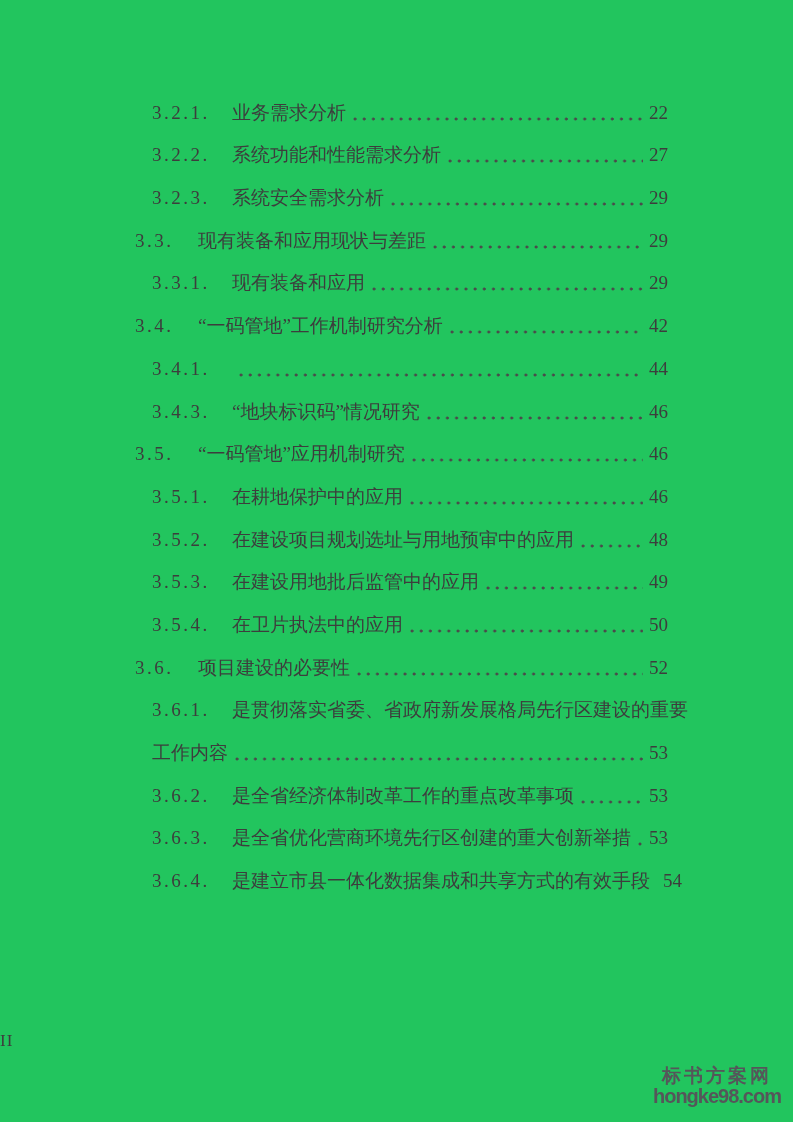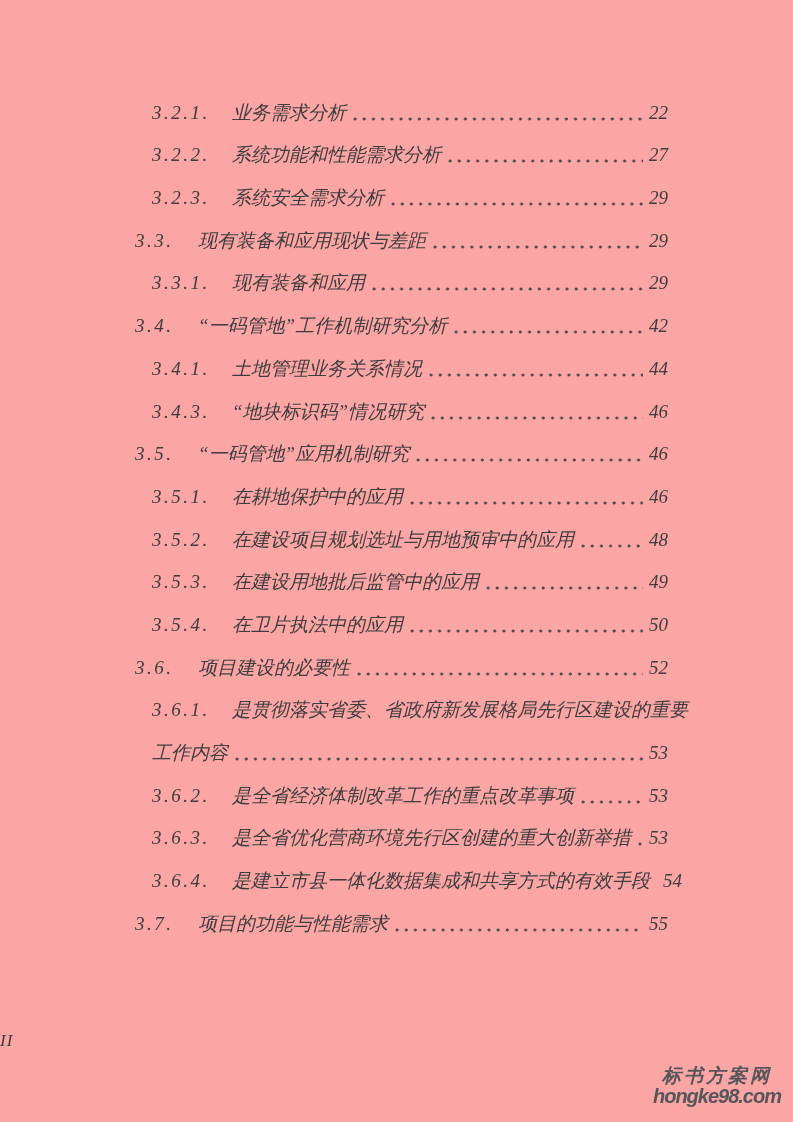--- a/index.html
+++ b/index.html
@@ -1,23 +1,22 @@
 <!DOCTYPE html>
 <html><head>
 <meta charset="utf-8">
 <style>
   html,body{margin:0;padding:0;background:#ffffff;}
   .page{
     position:relative;
     width:793px;height:1122px;
-    background:#fca5a5;
+    background:#22c55e;
     overflow:hidden;
     font-family:"Liberation Serif","DejaVu Serif",serif;
     color:var(--text-color,#3d3d3d);
-    font-style:italic;
   }
   .toc{
     position:absolute;
     top:82px;left:135px;width:533px;
   }
   .toc-row{
     display:flex;
     align-items:flex-end;
     height:42.7px;
     box-sizing:border-box;
@@ -114,21 +113,20 @@
         <span class="toc-page">29</span>
       </div>
       <div class="toc-row l2">
         <span class="toc-num">3.4.</span>
         <span class="toc-title">“一码管地”工作机制研究分析</span>
         <span class="toc-leader"></span>
         <span class="toc-page">42</span>
       </div>
       <div class="toc-row l3">
         <span class="toc-num">3.4.1.</span>
-        <span class="toc-title">土地管理业务关系情况</span>
         <span class="toc-leader"></span>
         <span class="toc-page">44</span>
       </div>
       <div class="toc-row l3">
         <span class="toc-num">3.4.3.</span>
         <span class="toc-title">“地块标识码”情况研究</span>
         <span class="toc-leader"></span>
         <span class="toc-page">46</span>
       </div>
       <div class="toc-row l2">
@@ -186,26 +184,20 @@
         <span class="toc-num">3.6.3.</span>
         <span class="toc-title">是全省优化营商环境先行区创建的重大创新举措</span>
         <span class="toc-leader"></span>
         <span class="toc-page">53</span>
       </div>
       <div class="toc-row l3">
         <span class="toc-num">3.6.4.</span>
         <span class="toc-title">是建立市县一体化数据集成和共享方式的有效手段</span>
         <span class="toc-leader"></span>
         <span class="toc-page">54</span>
-      </div>
-      <div class="toc-row l2">
-        <span class="toc-num">3.7.</span>
-        <span class="toc-title">项目的功能与性能需求</span>
-        <span class="toc-leader"></span>
-        <span class="toc-page">55</span>
       </div>
     </div>
 
   <div class="footer-pagenum">II</div>
 
   <div class="watermark">
     <div class="wm-cn">标书方案网</div>
     <div class="wm-url">hongke98.com</div>
   </div>
 

